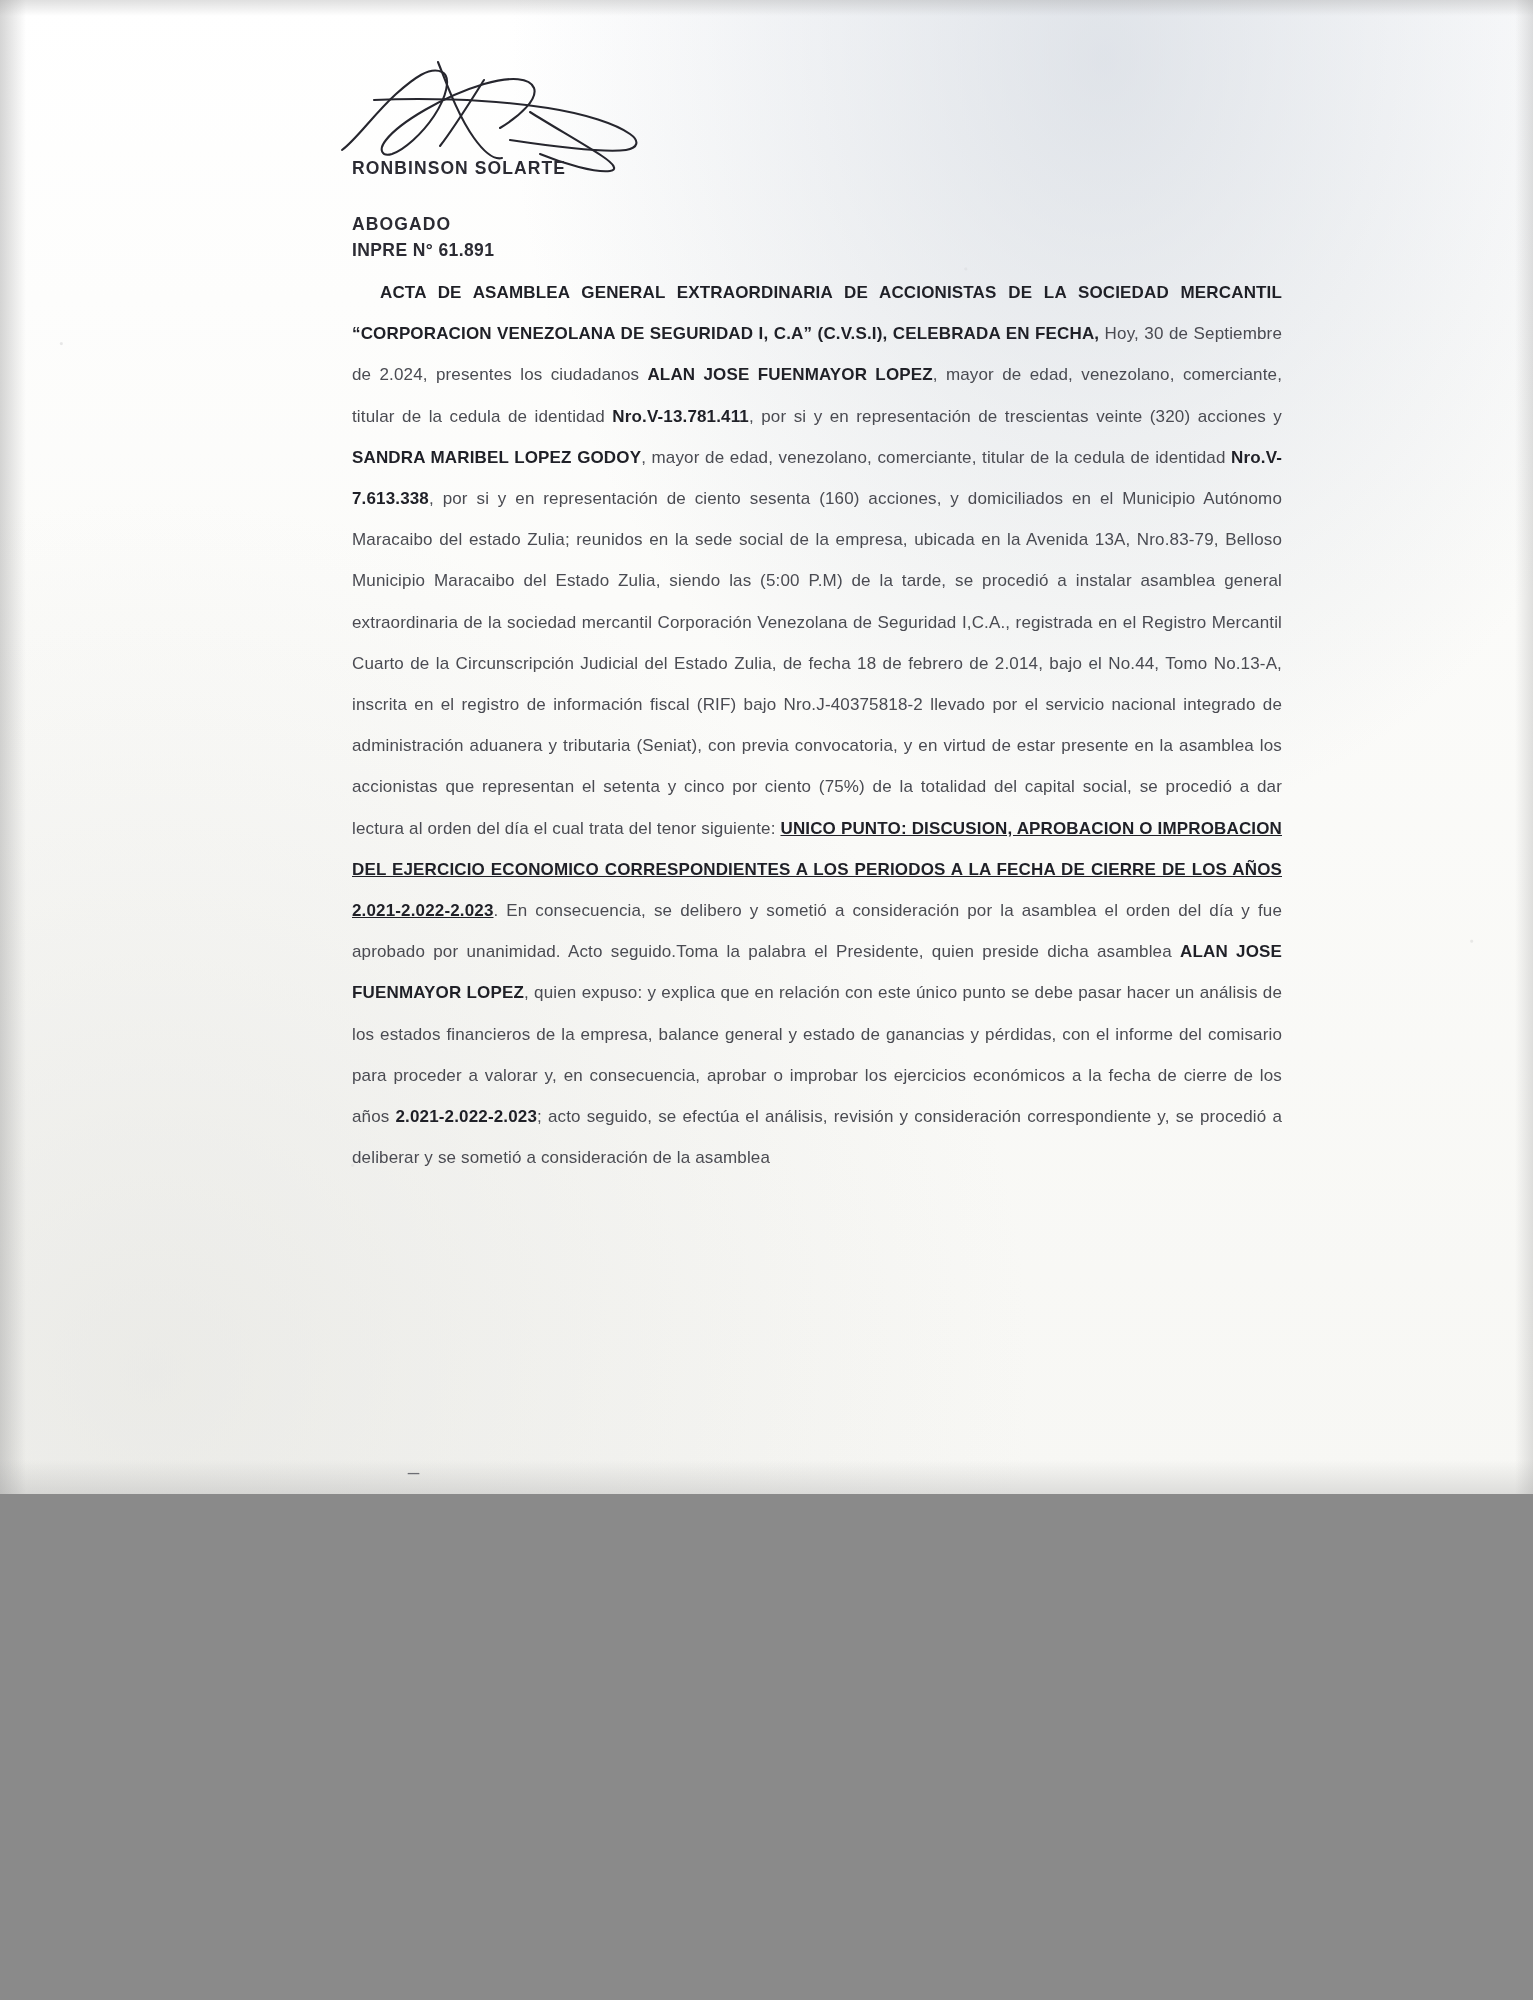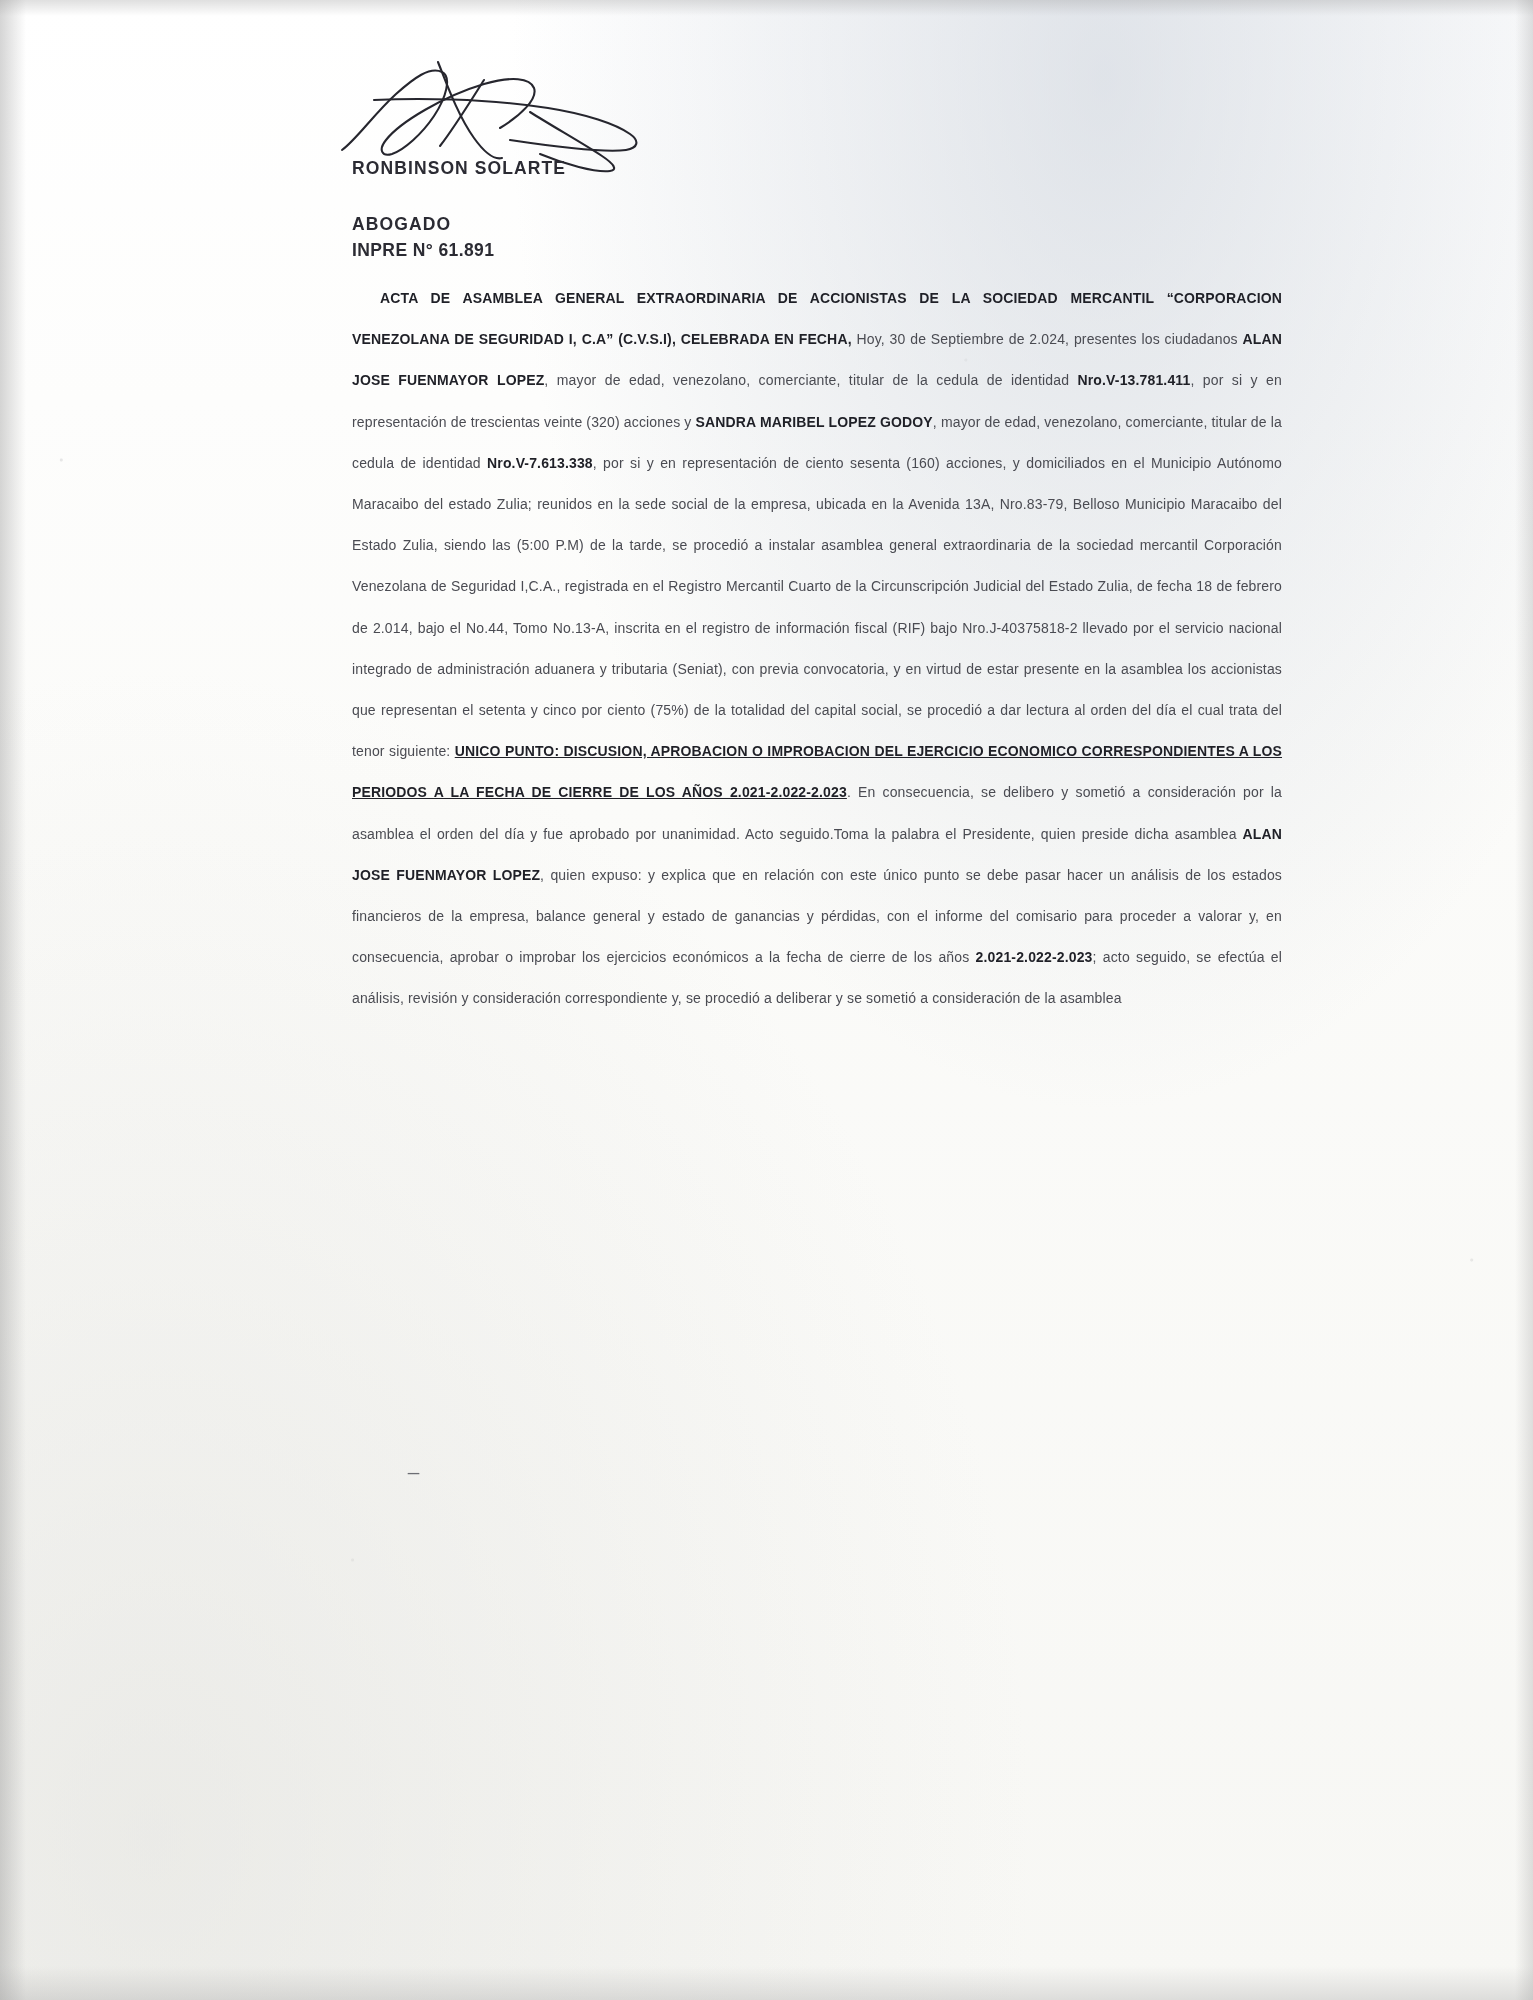--- a/index.html
+++ b/index.html
@@ -10,21 +10,21 @@
   }
   body {
     width: 1533px;
     height: 2000px;
     overflow: hidden;
     font-family: "Liberation Sans", sans-serif;
   }
   .page {
     position: relative;
     width: 1533px;
-    height: 2000px;
+    height: 1494px;
     background: #fdfdfb;
     background-image:
       radial-gradient(ellipse at 72% 4%, rgba(198,205,215,0.55) 0%, rgba(255,255,255,0) 38%),
       radial-gradient(ellipse at 10% 92%, rgba(222,222,218,0.5) 0%, rgba(255,255,255,0) 45%),
       linear-gradient(180deg, #ffffff 0%, #fbfbf9 40%, #f7f7f4 100%);
     box-sizing: border-box;
     overflow: hidden;
   }
   
   .page::after {
@@ -94,24 +94,24 @@
   }
   .letterhead-lines div { white-space: nowrap; }
   .lh-name { letter-spacing: 1.1px; }
   .lh-role { letter-spacing: 1.1px; margin-top: 35px; }
   .lh-inpre { letter-spacing: 0.4px; margin-top: 5px; }
 
   
   .doc-body {
     position: absolute;
     left: 352px;
-    top: 278px;
+    top: 272px;
     width: 930px;
     color: #2e2f36;
-    font-size: 14px;
+    font-size: 17px;
     line-height: 41.2px;
     text-align: justify;
     text-justify: inter-word;
     letter-spacing: 0.15px;
   }
   .doc-body p {
     margin: 0;
     text-indent: 28px;
   }
   .b { font-weight: 700; color: #1f2027; }

